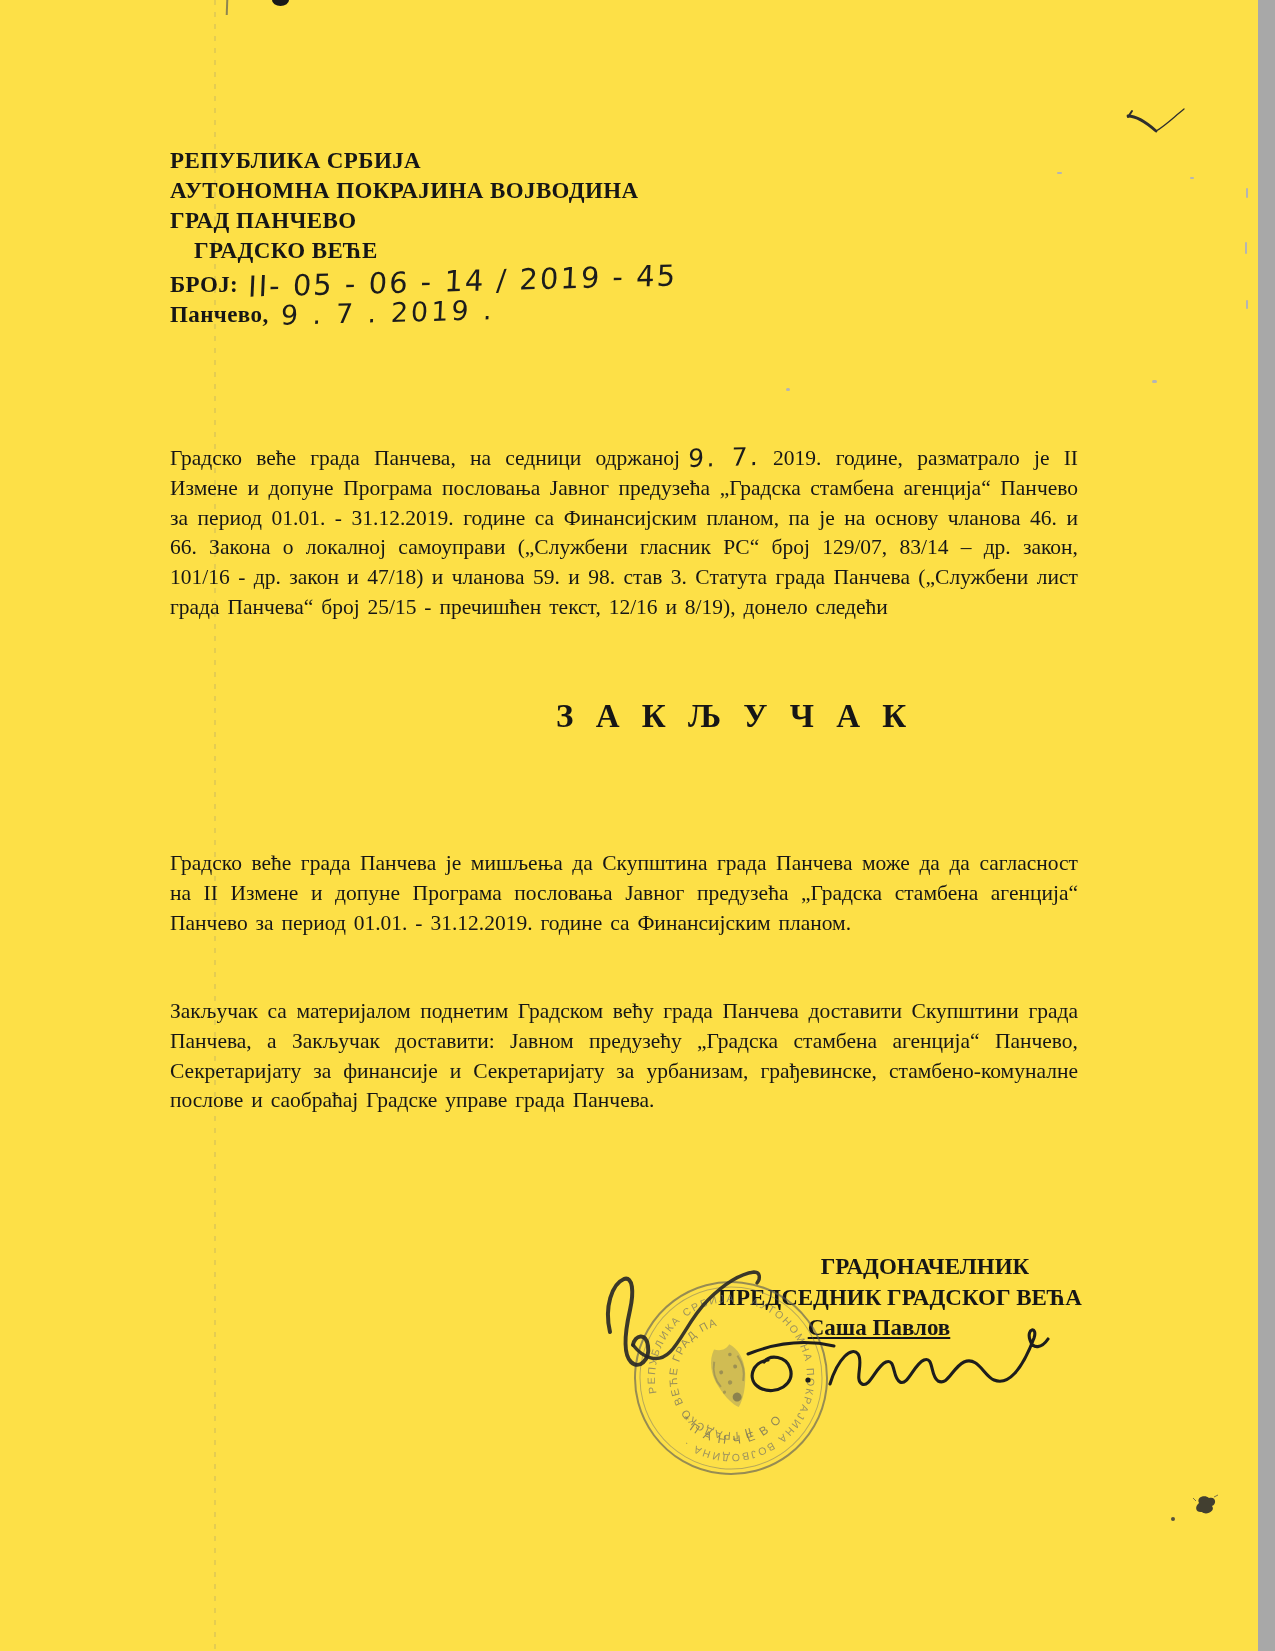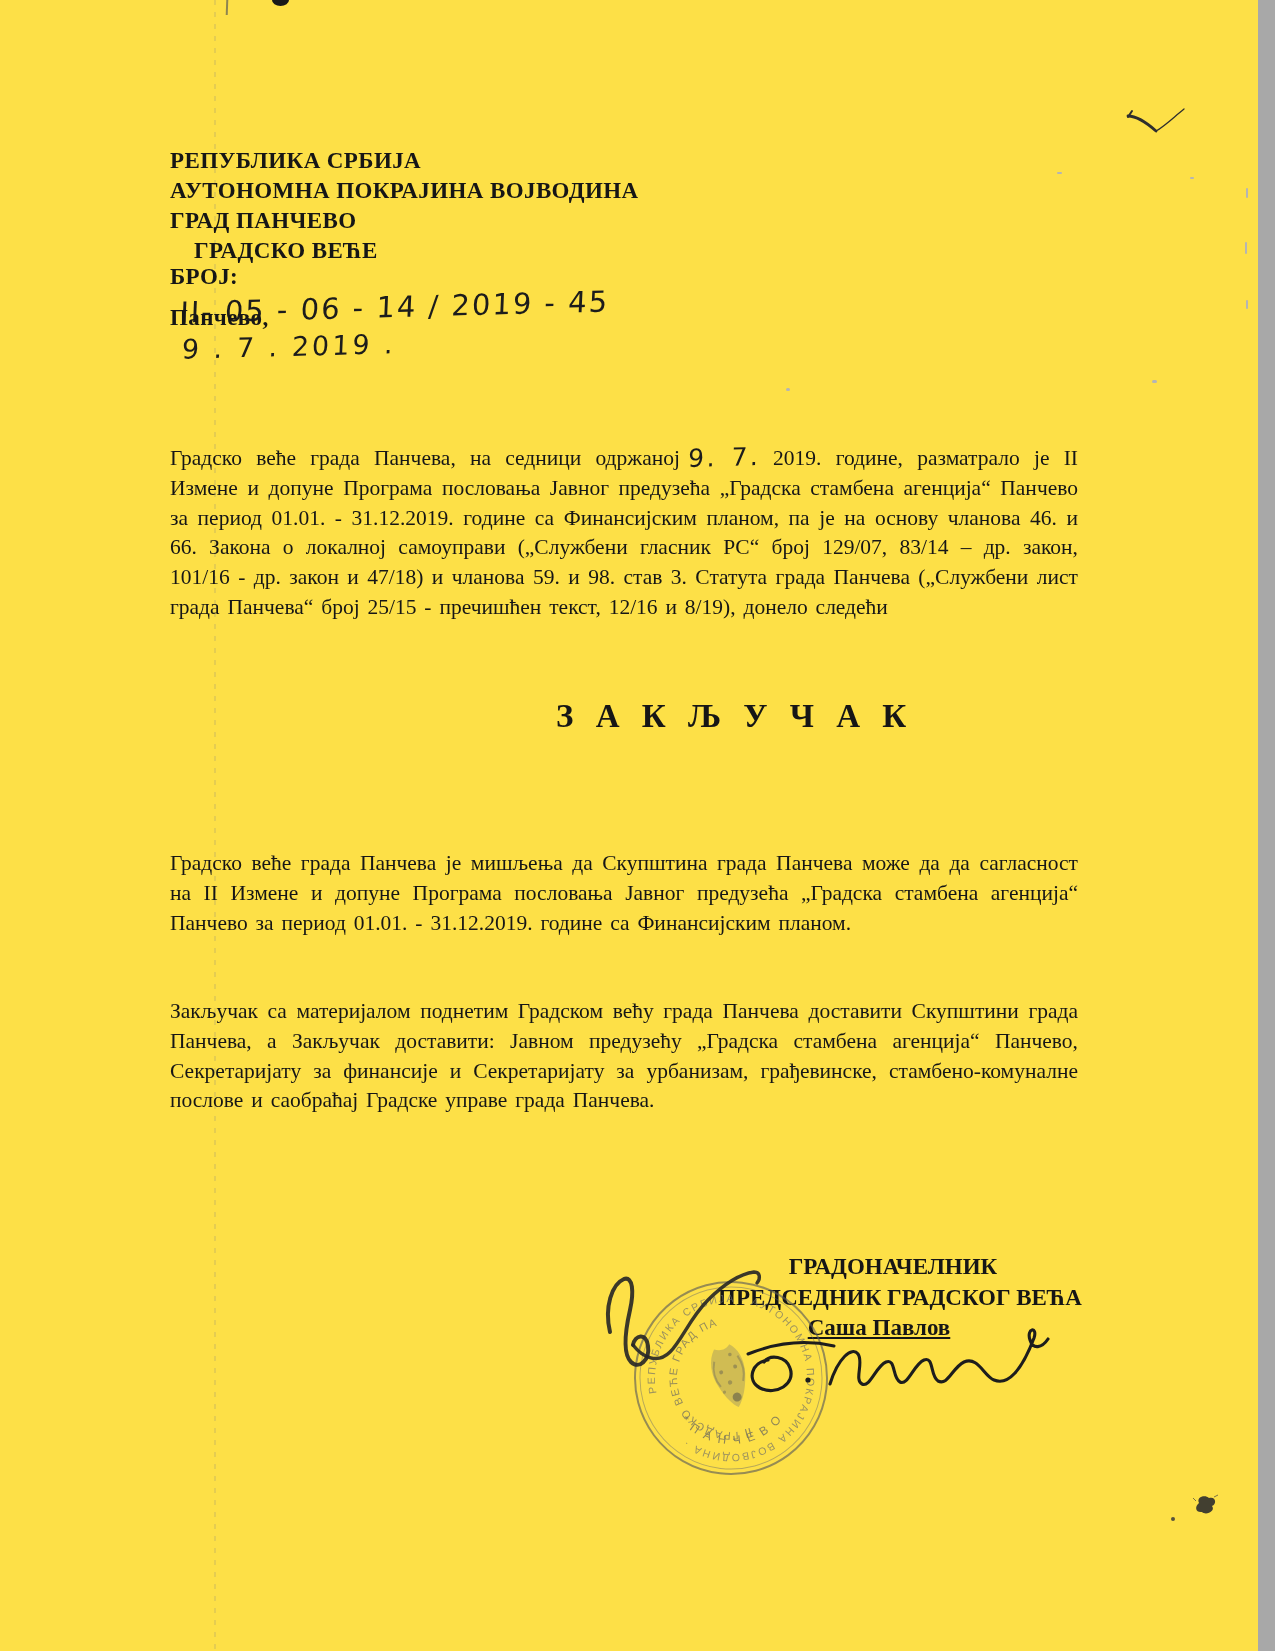--- a/index.html
+++ b/index.html
@@ -17,21 +17,21 @@
     left:214px; top:0; width:2px; height:1651px; opacity:.55;
     background:repeating-linear-gradient(to bottom, rgba(125,125,125,.35) 0 5px, rgba(125,125,125,0) 5px 12px);
   }
   .top-tick { left:226px; top:0; width:2px; height:15px; background:#555; opacity:.65; transform:rotate(2deg); }
   .top-blob { left:272px; top:-6px; width:17px; height:12px; background:#191919; border-radius:50%; }
   .speck { background:#b5b5b5; border-radius:2px; }
   .ink-dot { left:1171px; top:1517px; width:4px; height:4px; background:#3a3a3a; border-radius:50%; opacity:.85; }
 
   
   .hdr-line { font-weight:bold; font-size:23px; letter-spacing:.4px; white-space:nowrap; }
-  .hdr-row { display:flex; align-items:flex-start; white-space:nowrap;flex-direction:column; }
+  .hdr-row { display:flex; align-items:flex-end; white-space:nowrap; }
   .handwriting {
     font-family:"DejaVu Sans", sans-serif; color:#1c1c1c;
     display:inline-block; transform:rotate(-1.5deg) skewX(-4deg);
   }
   .hw-number { font-size:29px; letter-spacing:2px; margin-left:10px; }
   .hw-date   { font-size:27px; letter-spacing:3px; margin-left:12px; }
   .hw-inline { font-size:25px; letter-spacing:3px; margin:0 12px 0 8px; vertical-align:-1px; }
 
   
   .para { width:908px; font-size:21.5px; line-height:29.8px; text-align:justify; word-spacing:2.5px; }
@@ -74,36 +74,36 @@
   <div class="abs hdr-line" style="left:170px; top:148px;">РЕПУБЛИКА СРБИЈА</div>
   <div class="abs hdr-line" style="left:170px; top:178px;">АУТОНОМНА ПОКРАЈИНА ВОЈВОДИНА</div>
   <div class="abs hdr-line" style="left:170px; top:208px;">ГРАД ПАНЧЕВО</div>
   <div class="abs hdr-line" style="left:170px; top:238px;margin-left:24px;">ГРАДСКО ВЕЋЕ</div>
 
   <div class="abs hdr-row" style="left:170px; top:264px;">
     <span class="hdr-line">БРОЈ:</span>
     <span class="handwriting hw-number">II- 05 - 06 - 14 / 2019 - 45</span>
   </div>
 
-  <div class="abs hdr-row" style="left:170px; top:297px;margin-top:8px;">
+  <div class="abs hdr-row" style="left:170px; top:297px;">
     <span class="hdr-line">Панчево,</span>
     <span class="handwriting hw-date">9 . 7 . 2019 .</span>
   </div>
 
   <div class="abs para" style="left:170px; top:443px;">
     <span>Градско веће града Панчева, на седници одржаној</span><span class="handwriting hw-inline">9. 7.</span><span>2019. године, разматрало је II Измене и допуне Програма пословања Јавног предузећа „Градска стамбена агенција“ Панчево за период 01.01. - 31.12.2019. године са Финансијским планом, па је на основу чланова 46. и 66. Закона о локалној самоуправи („Службени гласник РС“ број 129/07, 83/14 – др. закон, 101/16 - др. закон и 47/18) и чланова 59. и 98. став 3. Статута града Панчева („Службени лист града Панчева“ број 25/15 - пречишћен текст, 12/16 и 8/19), донело следећи</span>
   </div>
 
   <div class="abs heading" style="left:556px; top:698px;">З А К Љ У Ч А К</div>
 
   <div class="abs para" style="left:170px; top:849px;">Градско веће града Панчева је мишљења да Скупштина града Панчева може да да сагласност на II Измене и допуне Програма пословања Јавног предузећа „Градска стамбена агенција“ Панчево за период 01.01. - 31.12.2019. године са Финансијским планом.</div>
 
   <div class="abs para" style="left:170px; top:997px;">Закључак са материјалом поднетим Градском већу града Панчева доставити Скупштини града Панчева, а Закључак доставити: Јавном предузећу „Градска стамбена агенција“ Панчево, Секретаријату за финансије и Секретаријату за урбанизам, грађевинске, стамбено-комуналне послове  и саобраћај Градске управе града Панчева.</div>
 
-  <div class="abs sig-line" style="left:743px; top:1254px; width:300px;">ГРАДОНАЧЕЛНИК</div>
+  <div class="abs sig-line" style="left:775px; top:1254px; width:300px;">ГРАДОНАЧЕЛНИК</div>
   <div class="abs sig-line" style="left:700px; top:1285px; width:400px;">ПРЕДСЕДНИК ГРАДСКОГ ВЕЋА</div>
   <div class="abs sig-line" style="left:729px; top:1315px; width:300px;text-decoration:underline;">Саша Павлов</div>
 
   <svg class="abs" style="left:611px; top:1258px;" width="240" height="240" viewBox="0 0 240 240">
     <g transform="rotate(-15 120 120)" opacity="0.78">
       <circle cx="120" cy="120" r="96" fill="none" stroke="#5a5a5a" stroke-width="2" opacity="0.8"></circle>
       <circle cx="120" cy="120" r="91" fill="none" stroke="#6a6a6a" stroke-width="1" opacity="0.6"></circle>
       <defs>
         <path id="outerArc" d="M 44,120 a 76,76 0 1 1 152,0 a 76,76 0 1 1 -152,0" fill="none"></path>
         <path id="innerArc" d="M 120,174 A 54,54 0 0 1 120,66" fill="none"></path>

